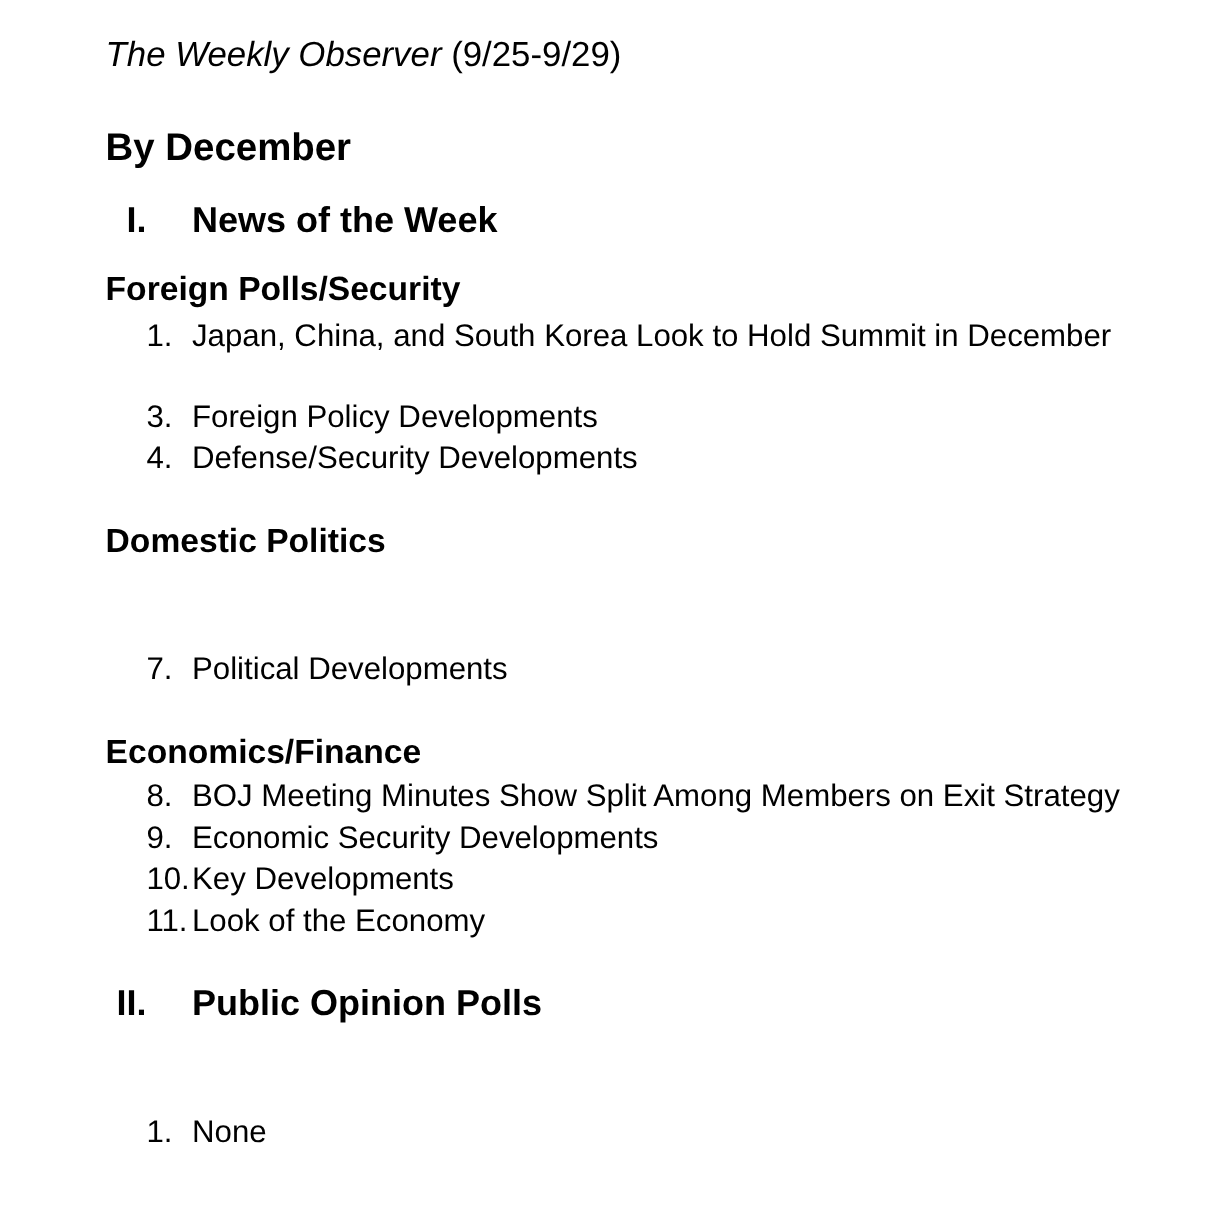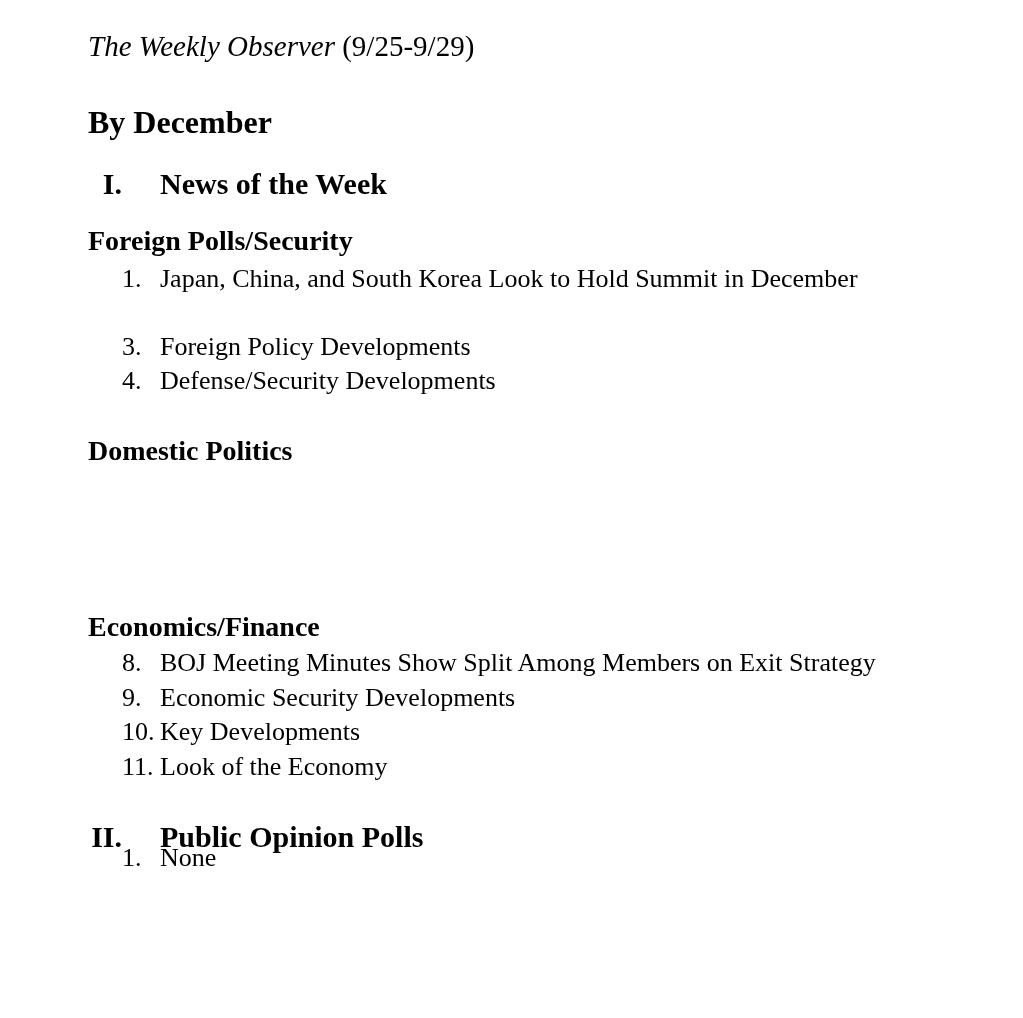--- a/index.html
+++ b/index.html
@@ -6,21 +6,21 @@
     margin: 0;
     padding: 0;
     background: #ffffff;
   }
   .page {
     position: relative;
     width: 1023px;
     height: 1018px;
     background: #ffffff;
     color: #000000;
-    font-family: Liberation Serif, serif;
+    font-family: Liberation Sans, sans-serif;
     overflow: hidden;
   }
   .abs { position: absolute; left: 88px; line-height: 1; white-space: nowrap; }
 
   .masthead {
     font-size: 29px;
   }
   .masthead .it { font-style: italic; }
 
   .by-content {
@@ -71,25 +71,26 @@
   <div class="abs part-heading" style="top:169px"><span class="numeral">I.</span><span class="plabel">News of the Week</span></div>
 
   <h2 class="abs sec-title" style="top:227px">Foreign Polls/Security</h2>
 
   <div class="abs toc-item" style="top:266px"><span class="num">1.</span><span class="txt">Japan, China, and South Korea Look to Hold Summit in December</span></div>
   <div class="abs toc-item" style="top:334px"><span class="num">3.</span><span class="txt">Foreign Policy Developments</span></div>
   <div class="abs toc-item" style="top:368px"><span class="num">4.</span><span class="txt">Defense/Security Developments</span></div>
 
   <h2 class="abs sec-title" style="top:437px">Domestic Politics</h2>
 
+  <div class="abs toc-item" style="top:544px"><span class="num">7.</span><span class="txt">Political Developments</span></div>
 
   <h2 class="abs sec-title" style="top:613px">Economics/Finance</h2>
 
   <div class="abs toc-item" style="top:650px"><span class="num">8.</span><span class="txt">BOJ Meeting Minutes Show Split Among Members on Exit Strategy</span></div>
   <div class="abs toc-item" style="top:685px"><span class="num">9.</span><span class="txt">Economic Security Developments</span></div>
   <div class="abs toc-item" style="top:719px"><span class="num">10.</span><span class="txt">Key Developments</span></div>
   <div class="abs toc-item" style="top:754px"><span class="num">11.</span><span class="txt">Look of the Economy</span></div>
 
   <div class="abs part-heading" style="top:822px"><span class="numeral">II.</span><span class="plabel">Public Opinion Polls</span></div>
 
-  <div class="abs toc-item" style="top:845px"><span class="num">1.</span><span class="txt">None</span></div>
+  <div class="abs toc-item" style="top:930px"><span class="num">1.</span><span class="txt">None</span></div>
 
 </div>
 
 </body></html>

